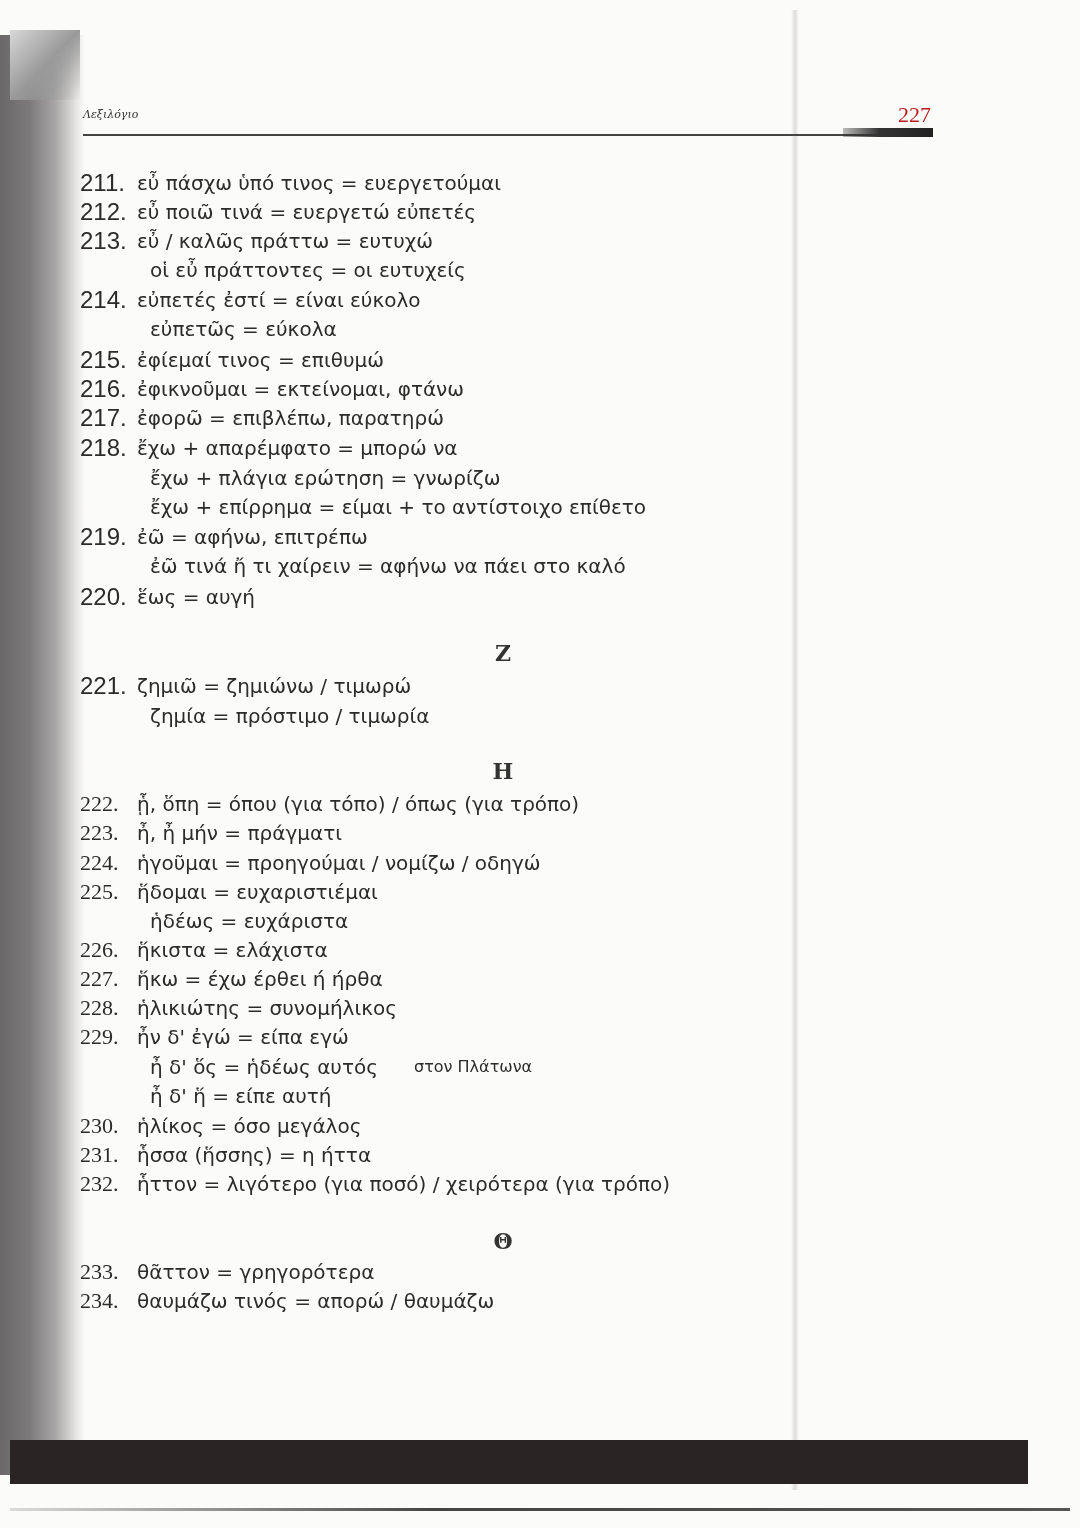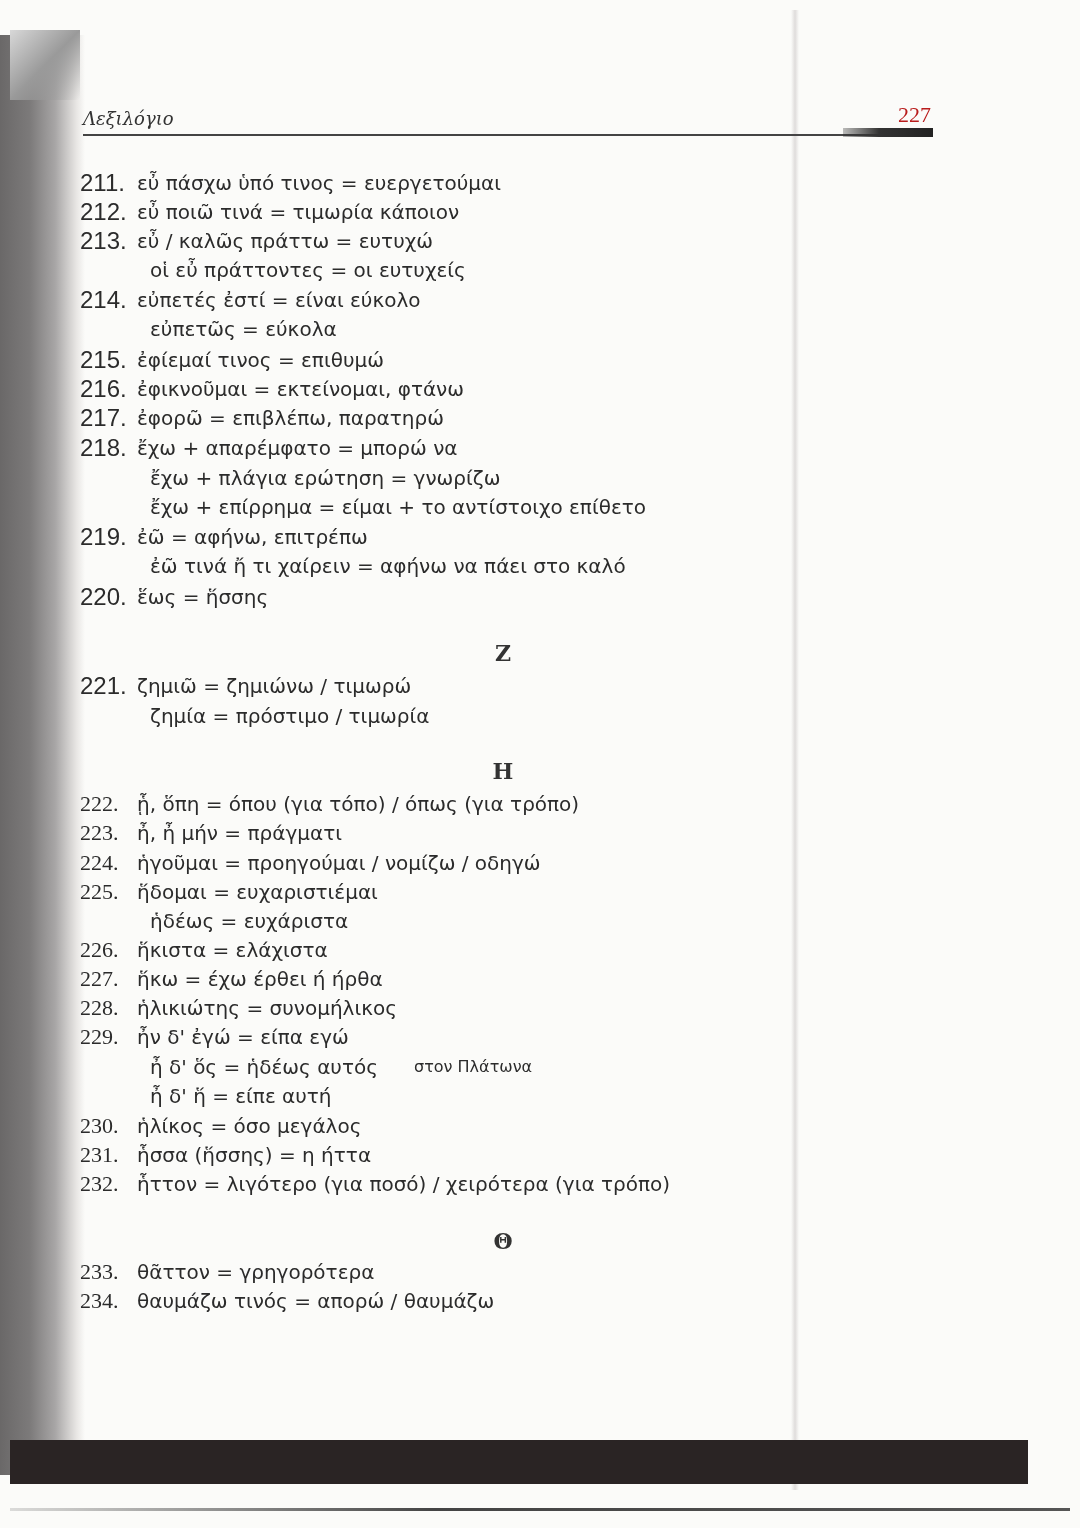--- a/index.html
+++ b/index.html
@@ -19,21 +19,21 @@
   }
   .fold {
     position: absolute; left: 791px; top: 10px; width: 8px; height: 1480px;
     background: linear-gradient(to right, rgba(200,200,200,0), rgba(200,195,195,0.55), rgba(200,200,200,0));
   }
   .running-head {
     position: absolute; left: 83px; top: 100px; width: 850px; height: 40px;
   }
   .running-head .title {
     position: absolute; left: 0; top: 8px;
-    font-family: "DejaVu Serif", serif; font-style: italic; font-size: 18px; color: #333;
+    font-family: "DejaVu Serif", serif; font-style: italic; font-size: 11px; color: #333;
   }
   .running-head .pageno {
     position: absolute; right: 2px; top: 2px;
     font-family: "Liberation Serif", serif; font-size: 22px; color: #b91c1c;
   }
   .running-head .rule {
     position: absolute; left: 0; top: 34px; width: 850px; height: 2px; background: #444;
   }
   .running-head .rule-thick {
     position: absolute; right: 0; top: 28px; width: 90px; height: 9px;
@@ -84,21 +84,21 @@
 
 <div class="entries">
 
   <div class="line" style="top:169px">
     <span class="num">211.</span>
     <span class="txt">εὖ πάσχω ὑπό τινος = ευεργετούμαι</span>
   </div>
 
   <div class="line" style="top:198px">
     <span class="num">212.</span>
-    <span class="txt">εὖ ποιῶ τινά = τιμωρία κάποιον</span>
+    <span class="txt">εὖ ποιῶ τινά = ευεργετώ εὐπετές</span>
   </div>
 
   <div class="line" style="top:227px">
     <span class="num">213.</span>
     <span class="txt">εὖ / καλῶς πράττω = ευτυχώ</span>
   </div>
   <div class="line" style="top:256px">
     <span class="txt cont">οἱ εὖ πράττοντες = οι ευτυχείς</span>
   </div>
 
@@ -139,21 +139,21 @@
   <div class="line" style="top:523px">
     <span class="num">219.</span>
     <span class="txt">ἐῶ = αφήνω, επιτρέπω</span>
   </div>
   <div class="line" style="top:552px">
     <span class="txt cont">ἐῶ τινά ἤ τι χαίρειν = αφήνω να πάει στο καλό</span>
   </div>
 
   <div class="line" style="top:583px">
     <span class="num">220.</span>
-    <span class="txt">ἕως = ἥσσης</span>
+    <span class="txt">ἕως = αυγή</span>
   </div>
 
   <div class="section-letter" style="left:483px; top:640px">Z</div>
 
   <div class="line" style="top:672px">
     <span class="num">221.</span>
     <span class="txt">ζημιῶ = ζημιώνω / τιμωρώ</span>
   </div>
   <div class="line" style="top:702px">
     <span class="txt cont">ζημία = πρόστιμο / τιμωρία</span>

